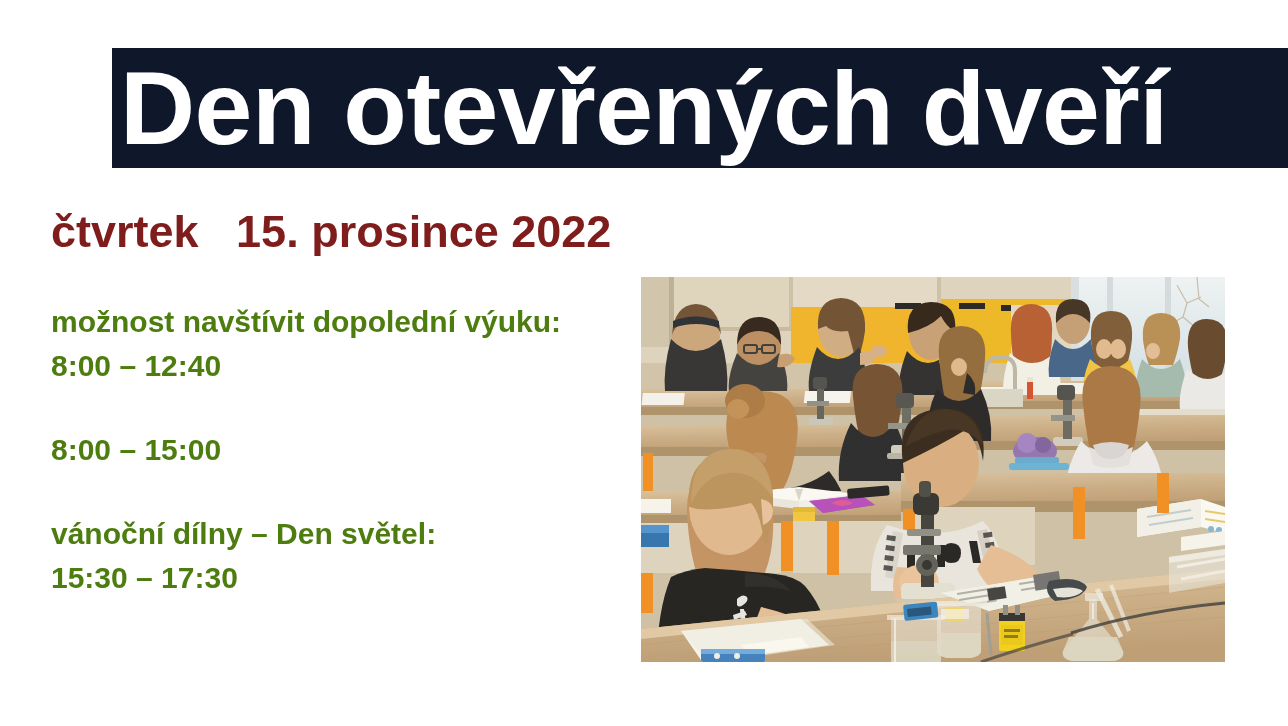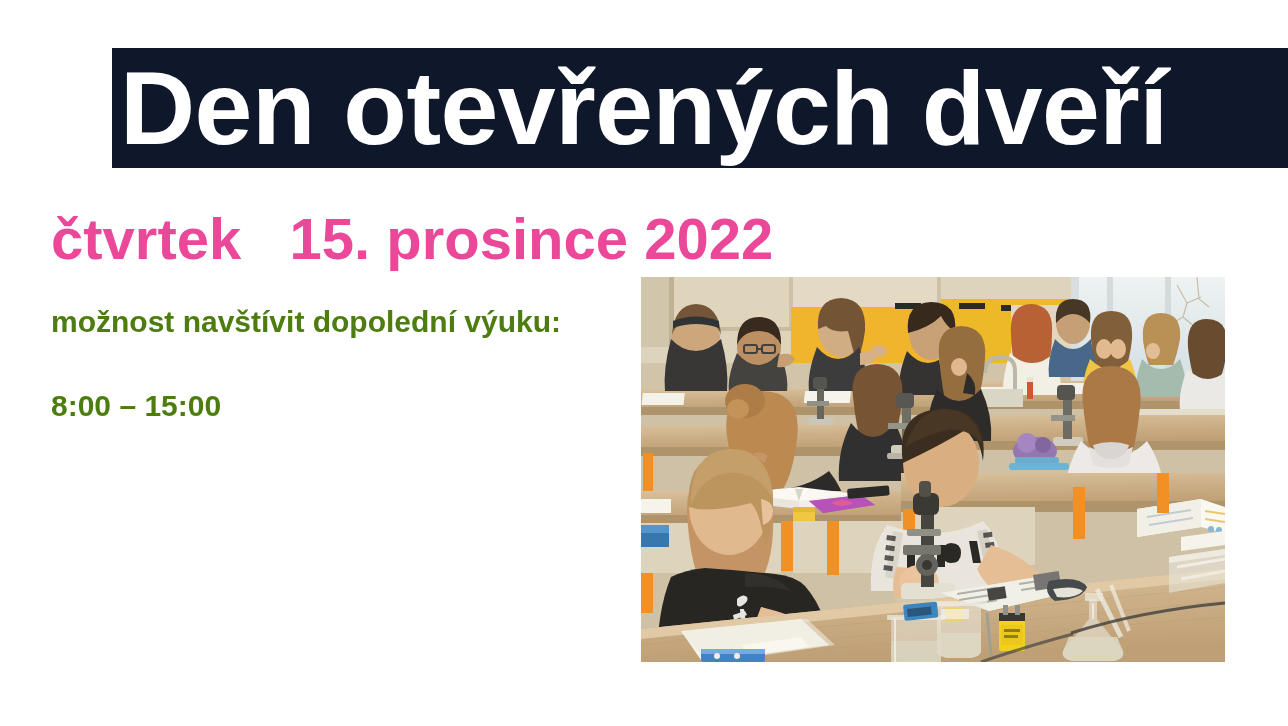--- a/index.html
+++ b/index.html
@@ -38,24 +38,24 @@
     font-size: 104px;
     line-height: 1.0;
     letter-spacing: -0.5px;
   }
 
   
   #date-line {
     position: absolute;
     left: 51px;
     top: 207px;
-    color: #ec4899;
+    color: #7f1d1d;
     font-family: "Liberation Sans", sans-serif;
     font-weight: bold;
-    font-size: 58px;
+    font-size: 45px;
     line-height: 1.1;
     white-space: pre;
   }
 
   
   #schedule {
     position: absolute;
     left: 51px;
     top: 300px;
     width: 600px;
@@ -92,26 +92,31 @@
 <div id="title-banner">
   <div id="title-text">Den otevřených dveří</div>
 </div>
 
 <div id="date-line">čtvrtek   15. prosince 2022</div>
 
 <div id="schedule">
 
   <div class="sched-block">
     <div class="sched-label">možnost navštívit dopolední výuku:</div>
+    <div class="sched-time">8:00 – 12:40</div>
   </div>
 
   <div class="sched-block">
     <div class="sched-time">8:00 – 15:00</div>
   </div>
 
+  <div class="sched-block">
+    <div class="sched-label">vánoční dílny – Den světel:</div>
+    <div class="sched-time">15:30 – 17:30</div>
+  </div>
 
 </div>
 
 <div id="photo">
   <svg viewBox="0 0 584 385" preserveAspectRatio="xMidYMid slice">
     <defs>
       <linearGradient id="wood" x1="0" y1="0" x2="0.2" y2="1">
         <stop offset="0%" stop-color="#d7bf9b"></stop>
         <stop offset="50%" stop-color="#c9ab83"></stop>
         <stop offset="100%" stop-color="#bb9a71"></stop>

